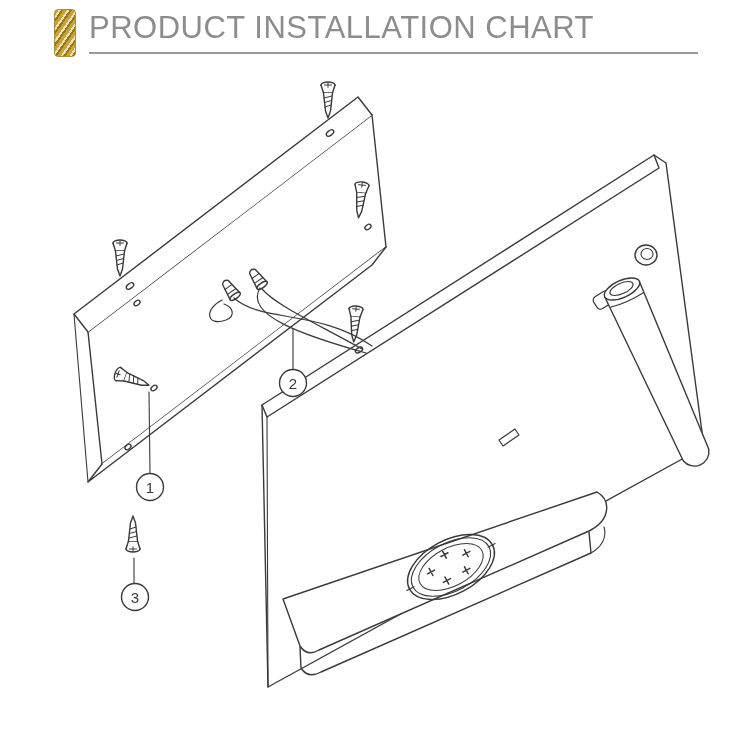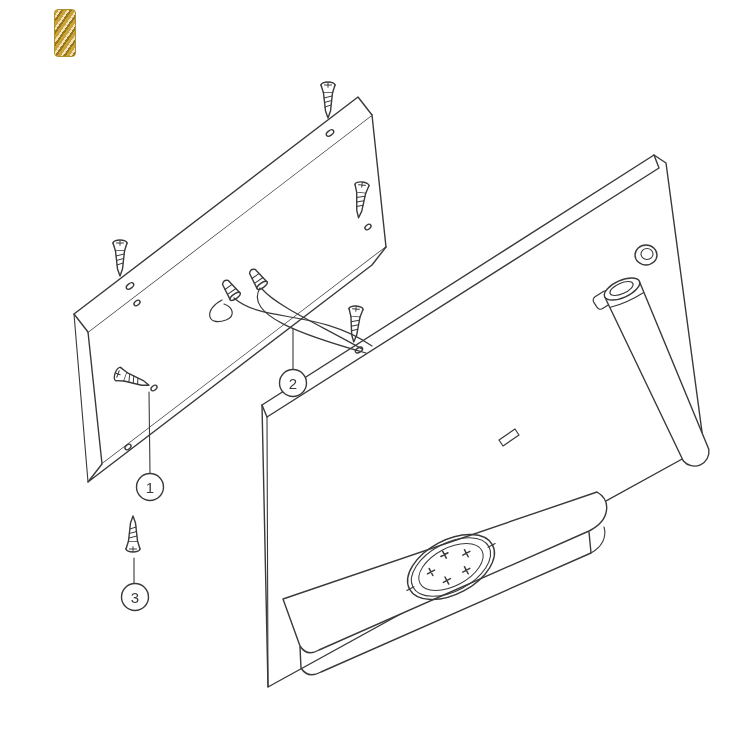--- a/index.html
+++ b/index.html
@@ -12,20 +12,24 @@
   .page-title{margin:2px 0 0 0;font-size:31px;line-height:1.1;color:#8d8d8d;font-weight:400;letter-spacing:.5px;white-space:nowrap;}
   .rule{border-bottom:2px solid #9a9a9a;margin-top:7px;}
   .diagram-wrap{width:750px;height:680px;}
   svg text{font-family:"Liberation Sans",sans-serif;}
 </style>
 </head>
 <body>
 
 <div class="header">
   <div class="brand"></div>
+  <div class="header-col">
+    <h1 class="page-title">PRODUCT INSTALLATION CHART</h1>
+    <div class="rule"></div>
+  </div>
 </div>
 
 <div class="diagram-wrap">
 <svg width="750" height="680" viewBox="0 0 750 680" fill="none" stroke="#3a3a3a" stroke-width="1.4" stroke-linecap="round" stroke-linejoin="round">
 
   <defs>
     <g id="screw-shape">
       <ellipse cx="0" cy="0" rx="7" ry="3" fill="#ffffff"></ellipse>
       <path d="M -7 0 L -4.5 8 L 4.5 8 L 7 0" fill="#ffffff"></path>
       <path d="M -4.5 8 L -2.5 26 L 0 33 L 2.5 26 L 4.5 8" fill="#ffffff"></path>

